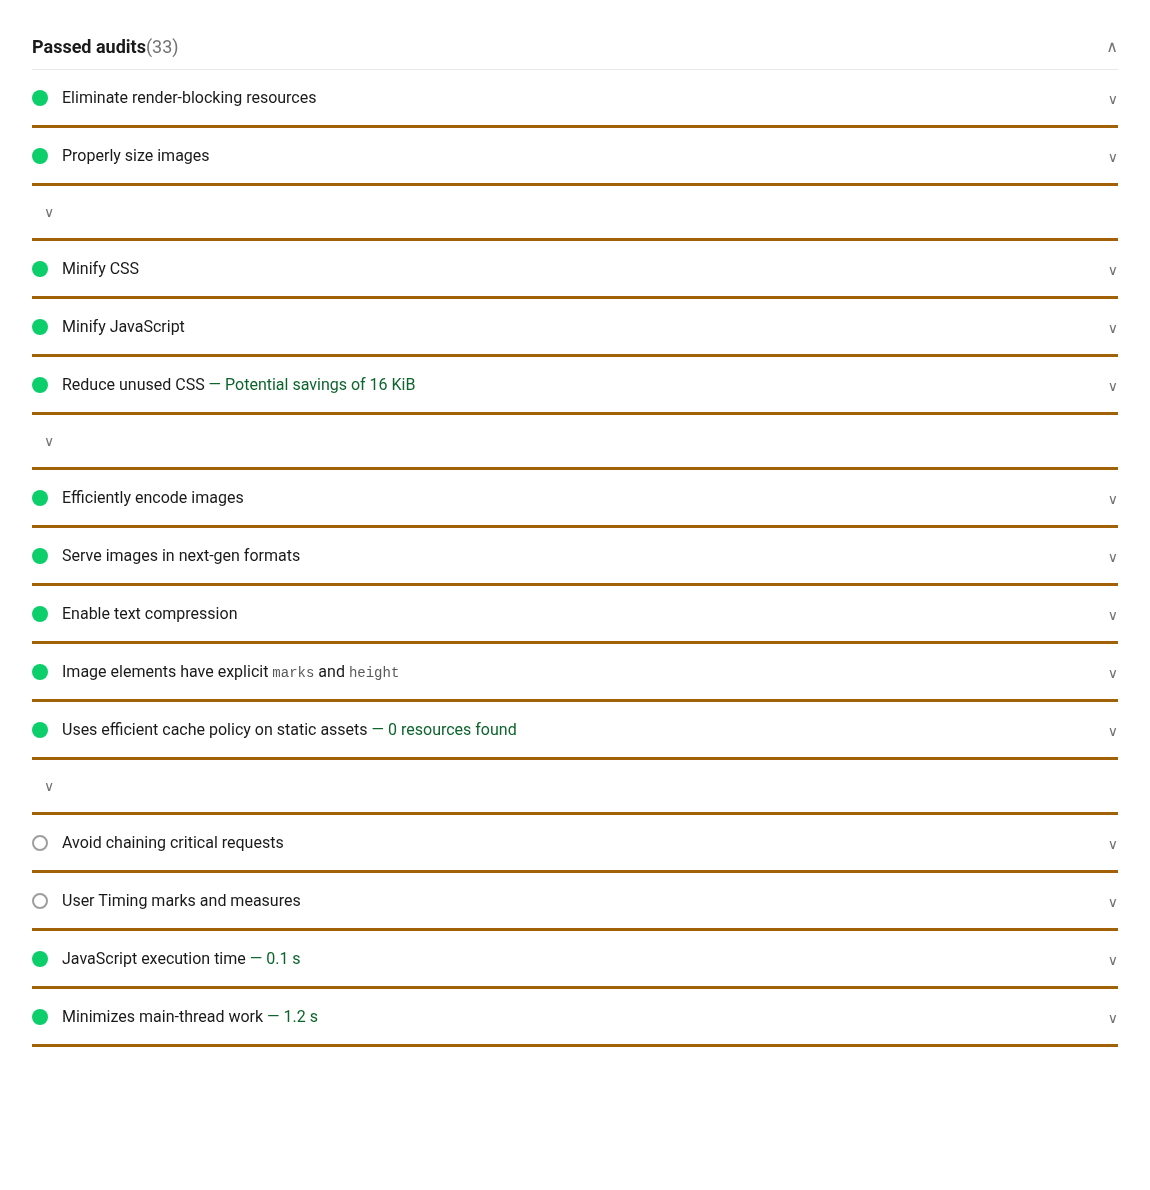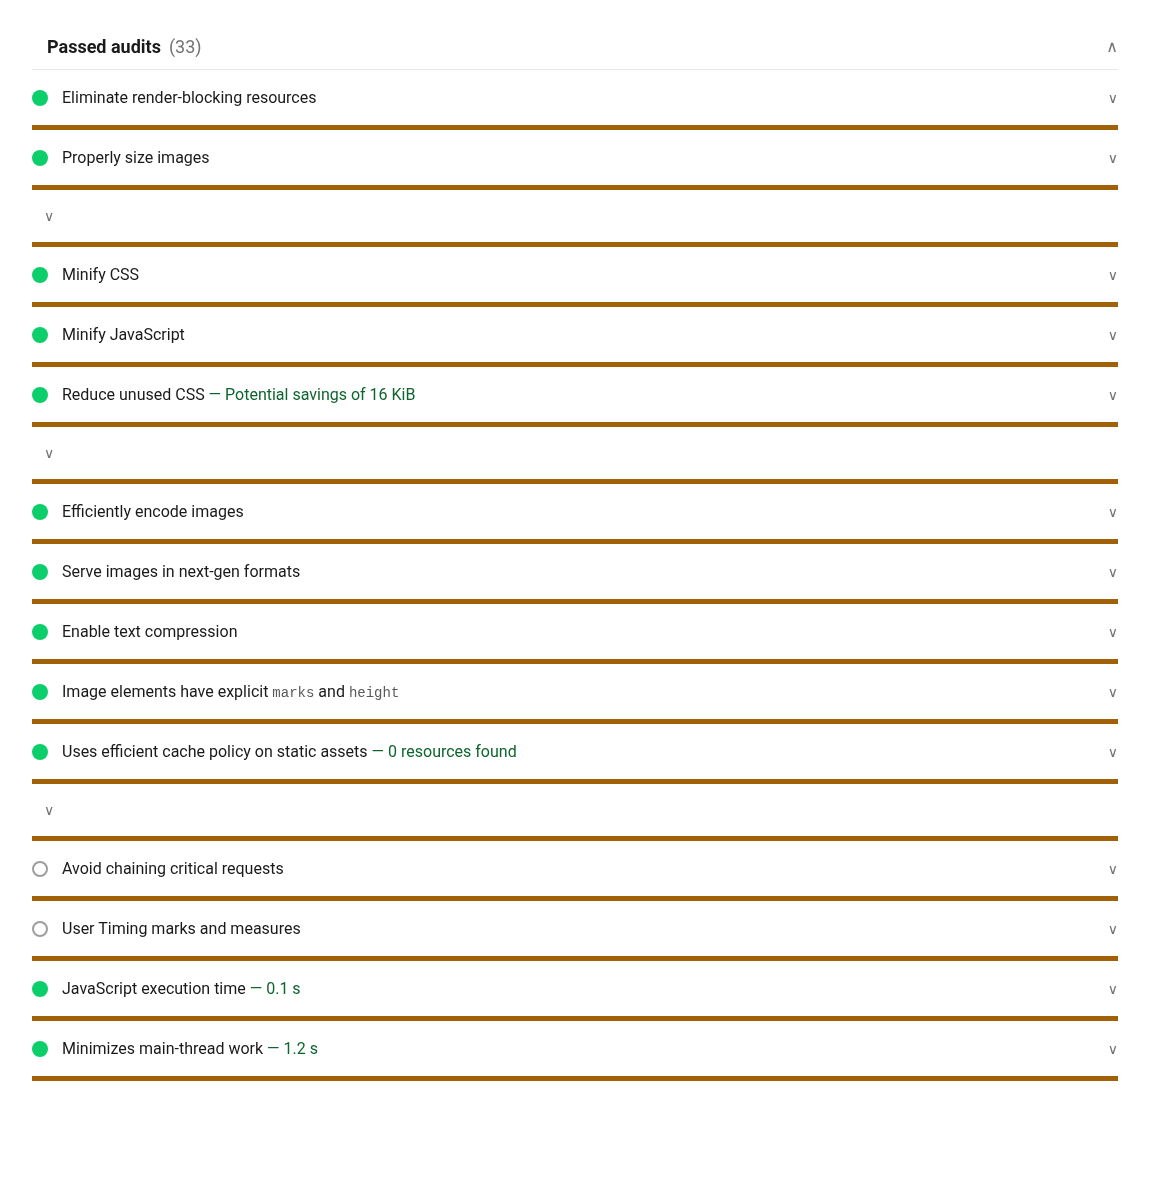--- a/index.html
+++ b/index.html
@@ -24,22 +24,20 @@
       display: flex;
       align-items: center;
       justify-content: space-between;
       padding: 16px 0 12px 0;
       border-bottom: 1px solid #e8e8e8;
     }
 
     .header-title {
       display: flex;
       align-items: center;
-      gap: 8px;
-      margin-left: 15px;
     }
 
     .header-title-text {
       font-size: 18px;
       font-weight: 700;
       color: #1a1a1a;
     }
 
     .header-count {
       font-size: 18px;
@@ -52,24 +50,24 @@
       font-size: 16px;
       cursor: pointer;
     }
 
     .audit-list {
       list-style: none;
     }
 
     .audit-item {
       display: flex;
-      align-items: center;
+      align-items: flex-end;
       justify-content: space-between;
       padding: 18px 0;
-      border-bottom: 5px solid #a16207;
+      border-bottom: 3px solid #a16207;
       cursor: pointer;
     }
 
     .audit-left {
       display: flex;
       align-items: center;
       gap: 14px;
       flex: 1;
     }
 

